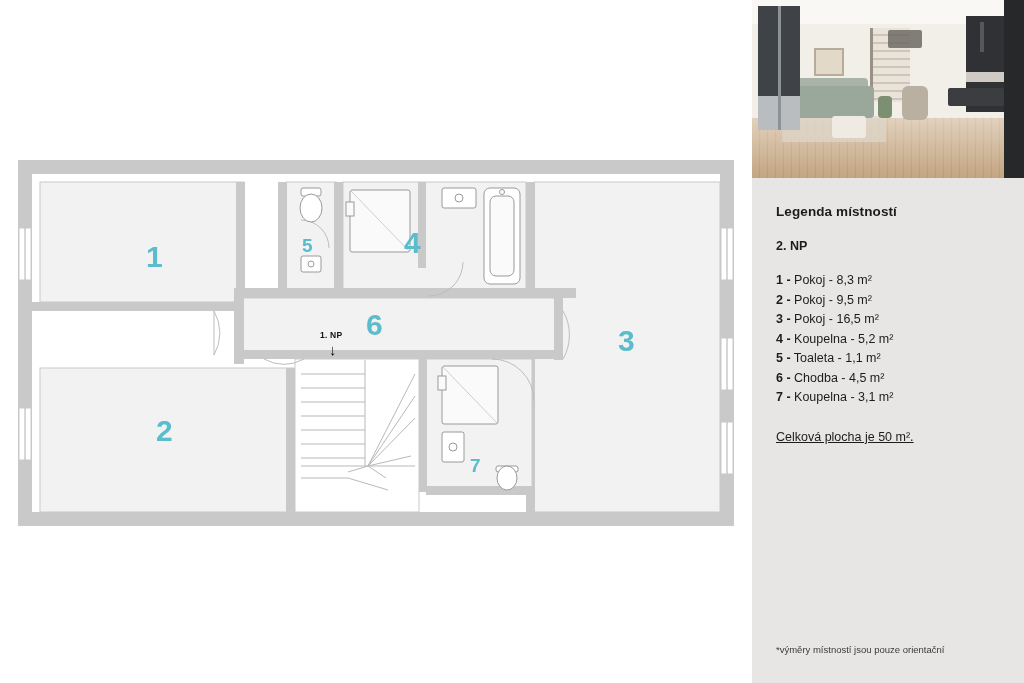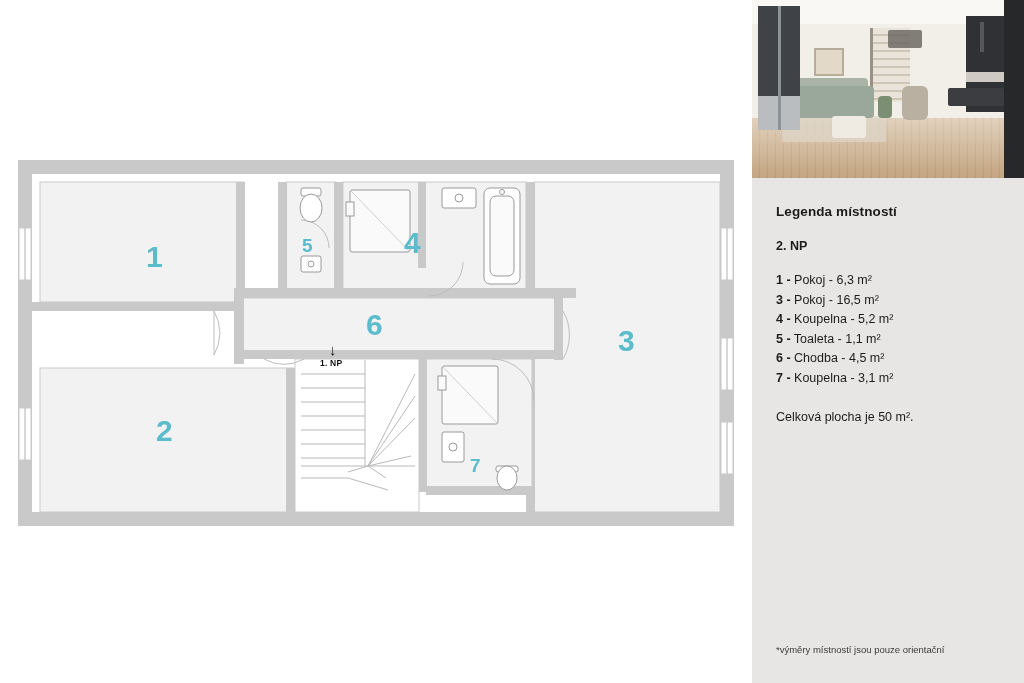--- a/index.html
+++ b/index.html
@@ -106,20 +106,21 @@
     font-size: 12.5px;
     line-height: 19.5px;
     white-space: nowrap;
   }
   ul.legend-list li .num {
     font-weight: bold;
   }
   .legend-total {
     font-size: 12.5px;
     margin: 0;
+    text-decoration: underline;
   }
   #legend-footnote {
     position: absolute;
     left: 24px;
     bottom: 28px;
     width: 230px;
     font-size: 9.5px;
     color: #3a3a3a;
   }
 
@@ -293,21 +294,21 @@
       </svg>
 
       <div class="roomnum" style="left:128px; top:82px;">1</div>
       <div class="roomnum" style="left:138px; top:256px;">2</div>
       <div class="roomnum" style="left:600px; top:166px;">3</div>
       <div class="roomnum" style="left:386px; top:68px;">4</div>
       <div class="roomnum small" style="left:284px; top:76px;">5</div>
       <div class="roomnum" style="left:348px; top:150px;">6</div>
       <div class="roomnum small" style="left:452px; top:296px;">7</div>
 
-      <div id="np-label" style="left:302px; top:170px;margin-top:28px;">1. NP</div>
+      <div id="np-label" style="left:302px; top:170px;">1. NP</div>
       <div id="np-arrow" style="left:311px; top:182px;">↓</div>
     </div>
   </div>
 
   <div id="legend-panel">
 
     <div id="photo">
       <div class="ph ph-wall"></div>
       <div class="ph ph-ceiling"></div>
       <div class="ph ph-stair"></div>
@@ -330,21 +331,22 @@
       <div class="ph ph-leftglow"></div>
       <div class="ph ph-leftwin2"></div>
       <div class="ph ph-rightwall"></div>
     </div>
 
     <div id="legend-content">
       <p class="legend-title">Legenda místností</p>
       <p class="legend-floor">2. NP</p>
 
       <ul class="legend-list">
-        <li><span class="num">1 -</span> <span>Pokoj - 6,3 m²</span></li>
+        <li><span class="num">1 -</span> <span>Pokoj - 8,3 m²</span></li>
+        <li><span class="num">2 -</span> <span>Pokoj - 9,5 m²</span></li>
         <li><span class="num">3 -</span> <span>Pokoj - 16,5 m²</span></li>
         <li><span class="num">4 -</span> <span>Koupelna - 5,2 m²</span></li>
         <li><span class="num">5 -</span> <span>Toaleta - 1,1 m²</span></li>
         <li><span class="num">6 -</span> <span>Chodba - 4,5 m²</span></li>
         <li><span class="num">7 -</span> <span>Koupelna - 3,1 m²</span></li>
       </ul>
 
       <p class="legend-total">Celková plocha je 50 m².</p>
     </div>
 

